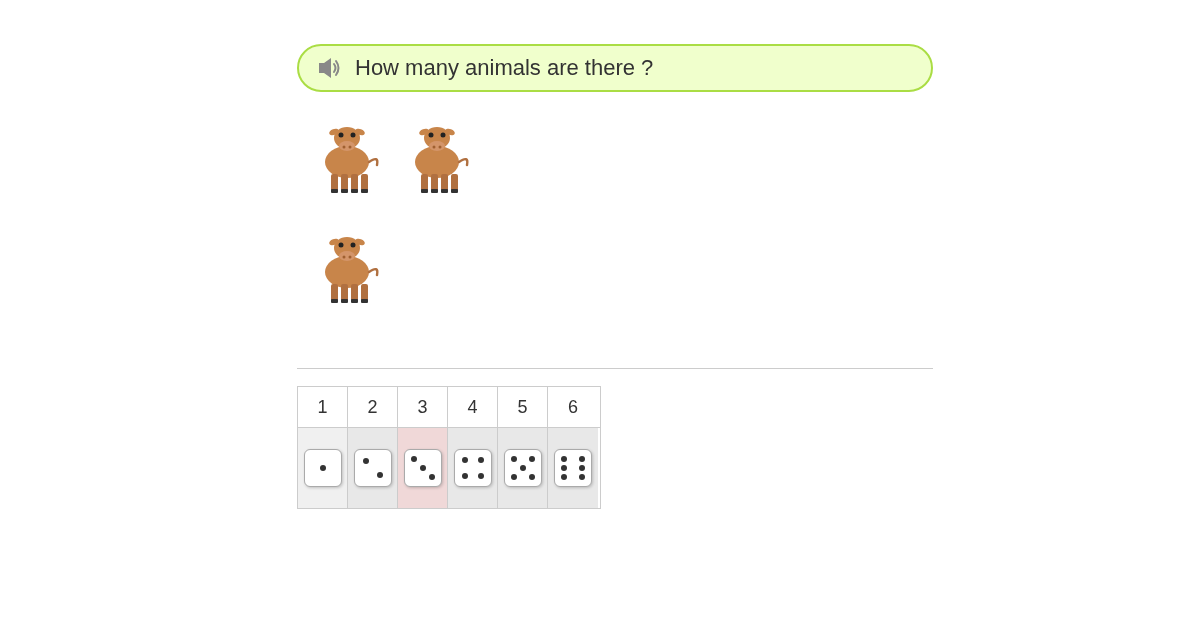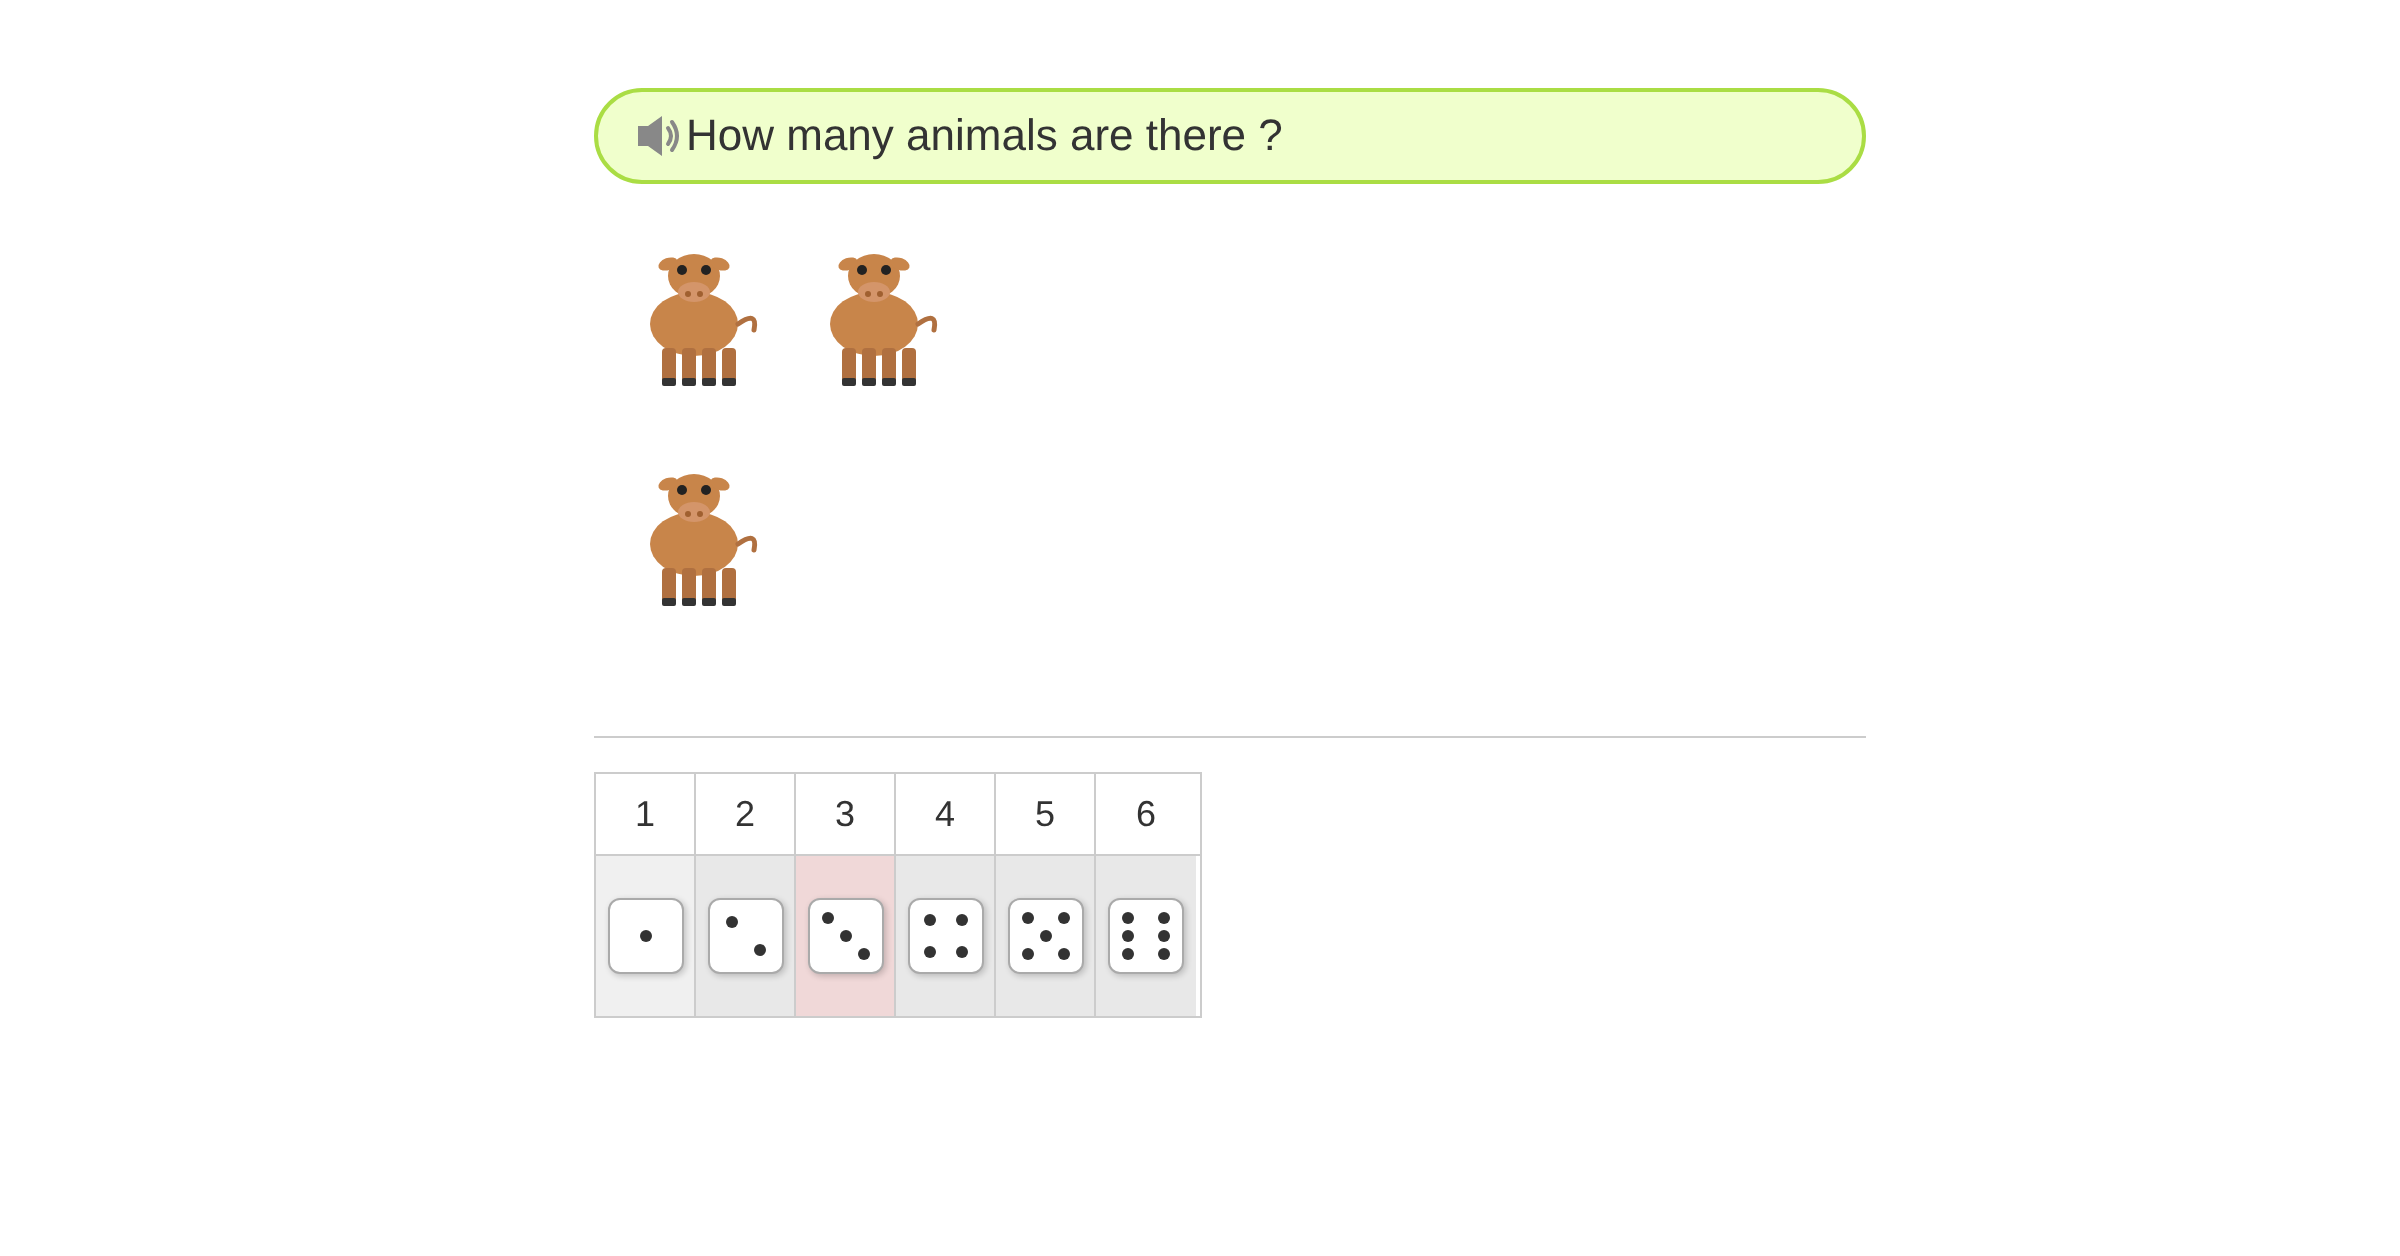--- a/index.html
+++ b/index.html
@@ -17,20 +17,21 @@
       top: 44px;
       left: 297px;
       width: 636px;
       height: 48px;
       border: 2px solid #aadd44;
       border-radius: 24px;
       background: #f0ffcc;
       display: flex;
       align-items: center;
       padding: 16px 16px;
+      gap: 12px;
     }
 
     .speaker-icon {
       width: 28px;
       height: 28px;
       flex-shrink: 0;
     }
 
     .question-text {
       font-size: 22px;

